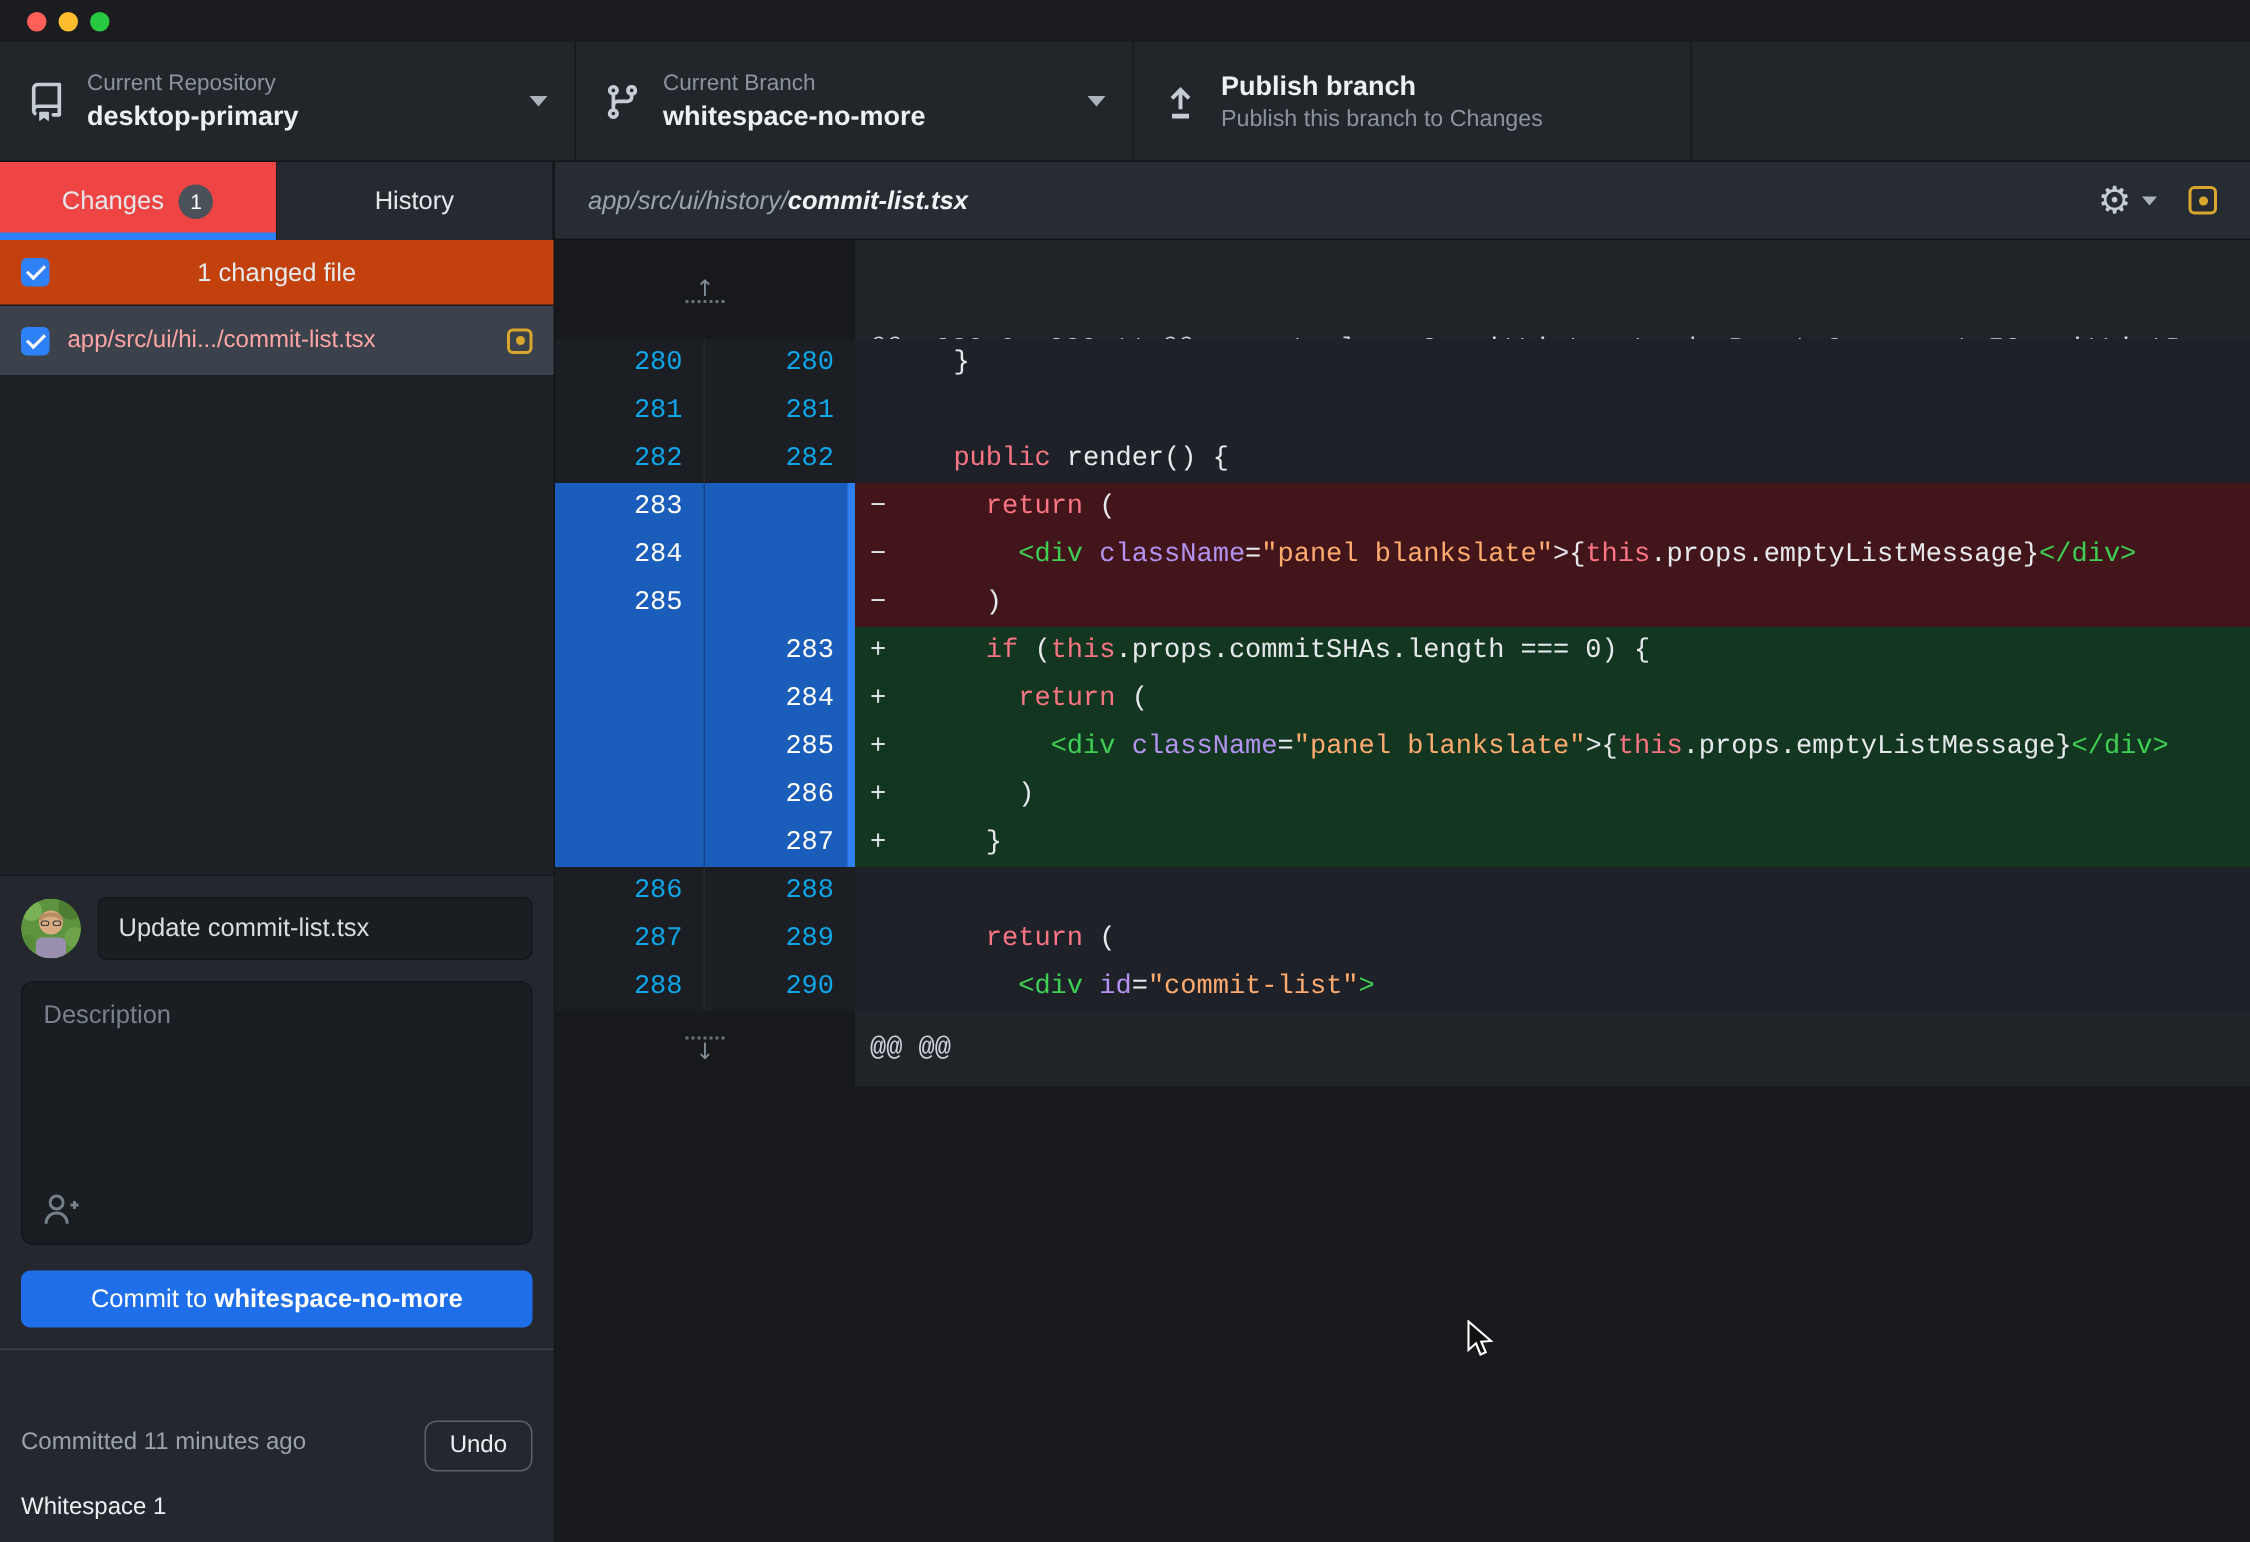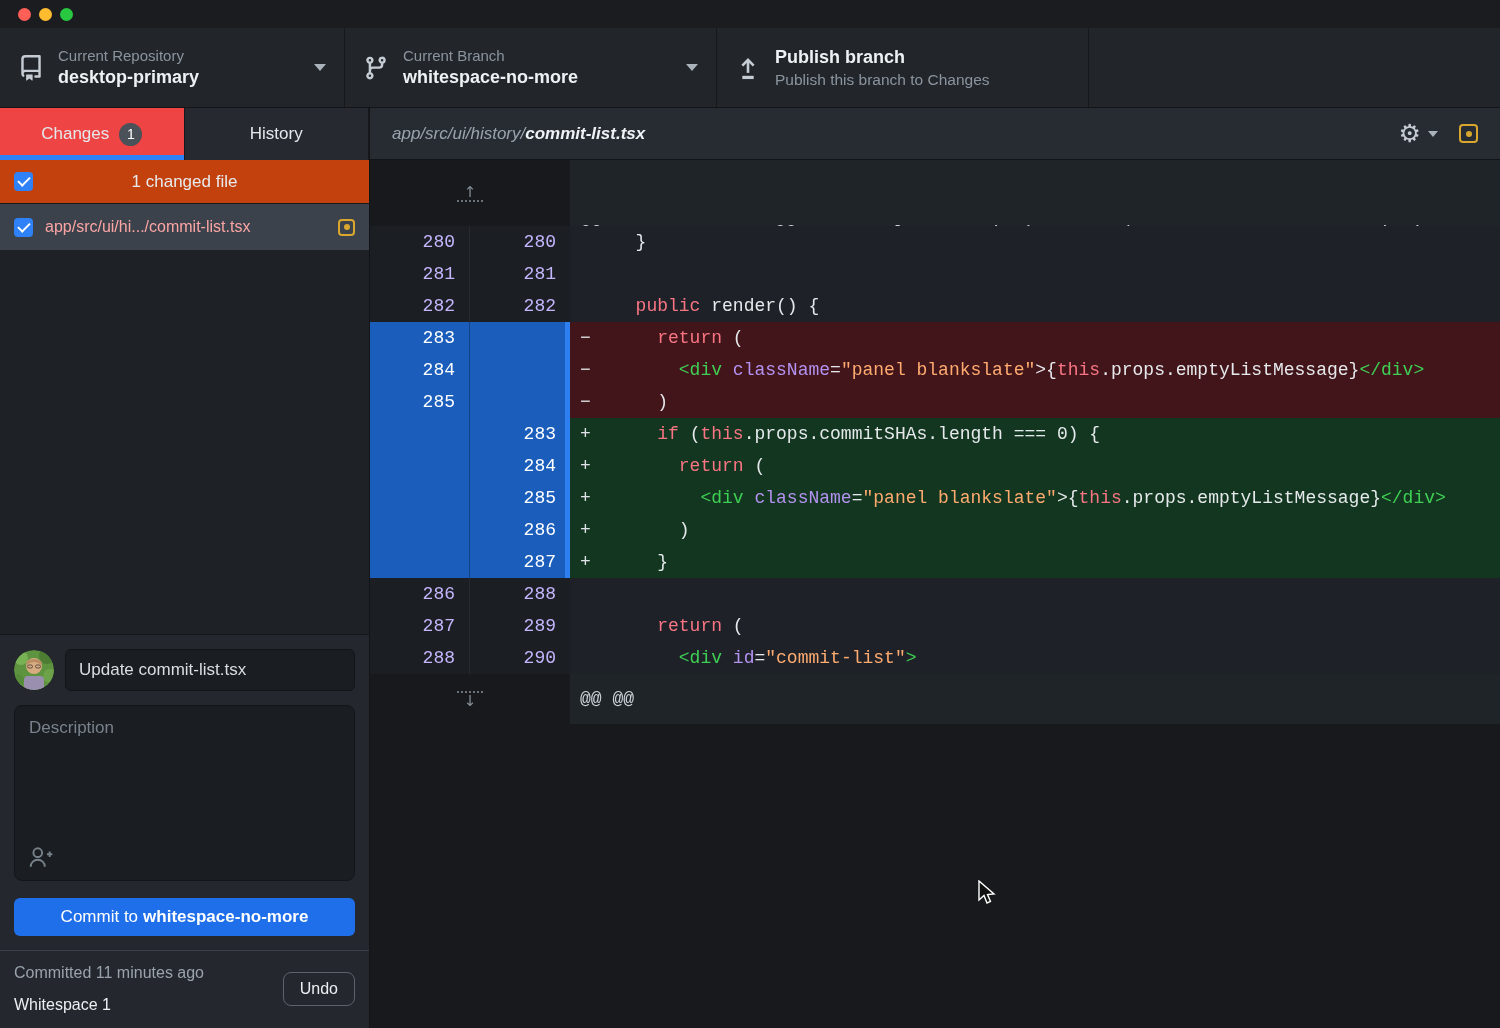--- a/index.html
+++ b/index.html
@@ -8,21 +8,21 @@
     font-family:"Liberation Sans","DejaVu Sans",sans-serif;
     background:#1e2227; color:#e8ebee; position:relative;
   }
   
   .titlebar { height:28px; background:#1a1c20; display:flex; align-items:center; padding-left:18px; gap:8px; }
   .tl-dot { width:13px; height:13px; border-radius:50%; }
   .tl-red { background:#ff5f57; } .tl-yellow { background:#febc2e; } .tl-green { background:#28c840; }
   
   .toolbar { height:80px; background:#22262b; display:flex; border-bottom:1px solid #121417; }
   .tb-section { display:flex; align-items:center; padding:0 18px; border-right:1px solid #16181c; }
-  .tb-repo { width:345px; } .tb-branch { width:372px; } .tb-publish { width:372px; }
+  .tb-repo { width:384px; } .tb-branch { width:372px; } .tb-publish { width:372px; }
   .tb-icon { width:26px; height:26px; margin-right:14px; flex:none; color:#c6ccd3; }
   .tb-col { display:flex; flex-direction:column; gap:3px; min-width:0; }
   .tb-label { font-size:15px; color:#8b949e; }
   .tb-value { font-size:18px; font-weight:bold; color:#eef1f4; }
   .tb-sub   { font-size:15.5px; color:#8b949e; }
   .chevron { margin-left:auto; width:0; height:0; border-left:6px solid transparent; border-right:6px solid transparent; border-top:7px solid #aab2ba; }
   
   .content { display:flex; height:920px; }
   .sidebar { width:370px; flex:none; display:flex; flex-direction:column; background:#1e2227; border-right:1px solid #121417; }
   
@@ -47,21 +47,21 @@
   .summary-row { display:flex; align-items:center; gap:11px; }
   .avatar { width:40px; height:40px; border-radius:50%; overflow:hidden; flex:none; }
   .summary-input { flex:1; height:42px; background:#1a1d22; border:1px solid #121519; border-radius:6px; color:#d9dee3; font-size:17px; font-family:inherit; padding:0 13px; outline:none; }
   .desc-box { margin-top:14px; height:176px; background:#1a1d22; border:1px solid #121519; border-radius:8px; position:relative; padding:12px 14px; }
   .desc-placeholder { color:#79828c; font-size:17px; }
   .coauthor { position:absolute; left:13px; bottom:10px; width:26px; height:26px; color:#768089; }
   .commit-btn { margin-top:17px; width:100%; height:38px; background:#1f6feb; border:none; border-radius:6px; color:#fff; font-size:17px; font-family:inherit; display:flex; align-items:center; justify-content:center; cursor:pointer; }
   .commit-btn b { font-weight:bold; margin-left:5px; }
   
   .committed-bar { flex:none; background:#24282e; border-top:1px solid #3a4047; padding:13px 14px 14px; display:flex; align-items:center; }
-  .committed-texts { display:flex; flex-direction:column; gap:14px; flex:1; }
+  .committed-texts { display:flex; flex-direction:column; gap:25px; flex:1;margin-top:40px; }
   .committed-status { color:#9aa3ab; font-size:16px; }
   .committed-msg { color:#eceff2; font-size:16px; }
   .undo-btn { background:transparent; border:1.5px solid #5a626b; border-radius:8px; color:#eceff2; font-size:16px; font-family:inherit; padding:7px 16px; cursor:pointer; }
   
   .diff-pane { flex:1; display:flex; flex-direction:column; background:#17191d; min-width:0; }
   .diff-header { height:52px; flex:none; background:#272c33; border-bottom:1px solid #121417; display:flex; align-items:center; padding:0 22px; font-size:17px;font-style:italic; }
   .path-prefix { color:#9aa3ad; }
   .path-name { color:#f0f3f6; font-weight:600; }
   .diff-header-icons { margin-left:auto; display:flex; align-items:center; gap:7px; }
   .gear { font-family:"DejaVu Sans",sans-serif; font-size:25px; color:#c6ccd3; line-height:1; }
@@ -72,21 +72,21 @@
   .hunk-row { display:flex; flex:none; }
   .hunk-gutter { width:200px; flex:none; background:#17191d; display:flex; align-items:center; justify-content:center; }
   .hunk-content { flex:1; background:#1f2429; color:#ced3d9; padding:6px 0 0 10px; line-height:27px; white-space:pre; }
   .hunk-head { height:66px; }
   .hunk-foot { height:50px; }
   .hunk-foot .hunk-content { padding:0 0 0 10px; line-height:50px; }
   .expand { display:flex; flex-direction:column; align-items:center; gap:1px; color:#848d96; }
   .expand .dots { width:26px; border-top:2px dotted #6a737c; }
   .expand .arrow { font-size:15px; line-height:14px; font-family:"DejaVu Sans",sans-serif; }
   .code-row { display:flex; height:32px; line-height:32px; flex:none; }
-  .gut { width:100px; flex:none; text-align:right; padding-right:14px; color:#c4b5fd; background:#1b1f24; }
+  .gut { width:100px; flex:none; text-align:right; padding-right:14px; color:#0ea5e9; background:#1b1f24; }
   .gut.old { border-right:1px solid rgba(255,255,255,0.05); }
   .gut.chg { background:#1a5dbb; color:#fff; }
   .gut.old.chg { border-right:1px solid rgba(0,0,0,0.28); }
   .gut.new.chg { box-shadow:inset -5px 0 0 #2e7ff2; }
   .code-cell { flex:1; background:#1e2228; white-space:pre; padding-left:10px; min-width:0; }
   .code-row.del .code-cell { background:#42151a; }
   .code-row.add .code-cell { background:#12361f; }
   .marker { display:inline-block; width:34px; color:#dfe3e7; }
   .tok-p { color:#e6e9ec; } .tok-k { color:#f97583; } .tok-t { color:#3fcf54; } .tok-a { color:#b392f0; } .tok-s { color:#ffab70; }
   .diff-rest { flex:1; background:#17191d; }

